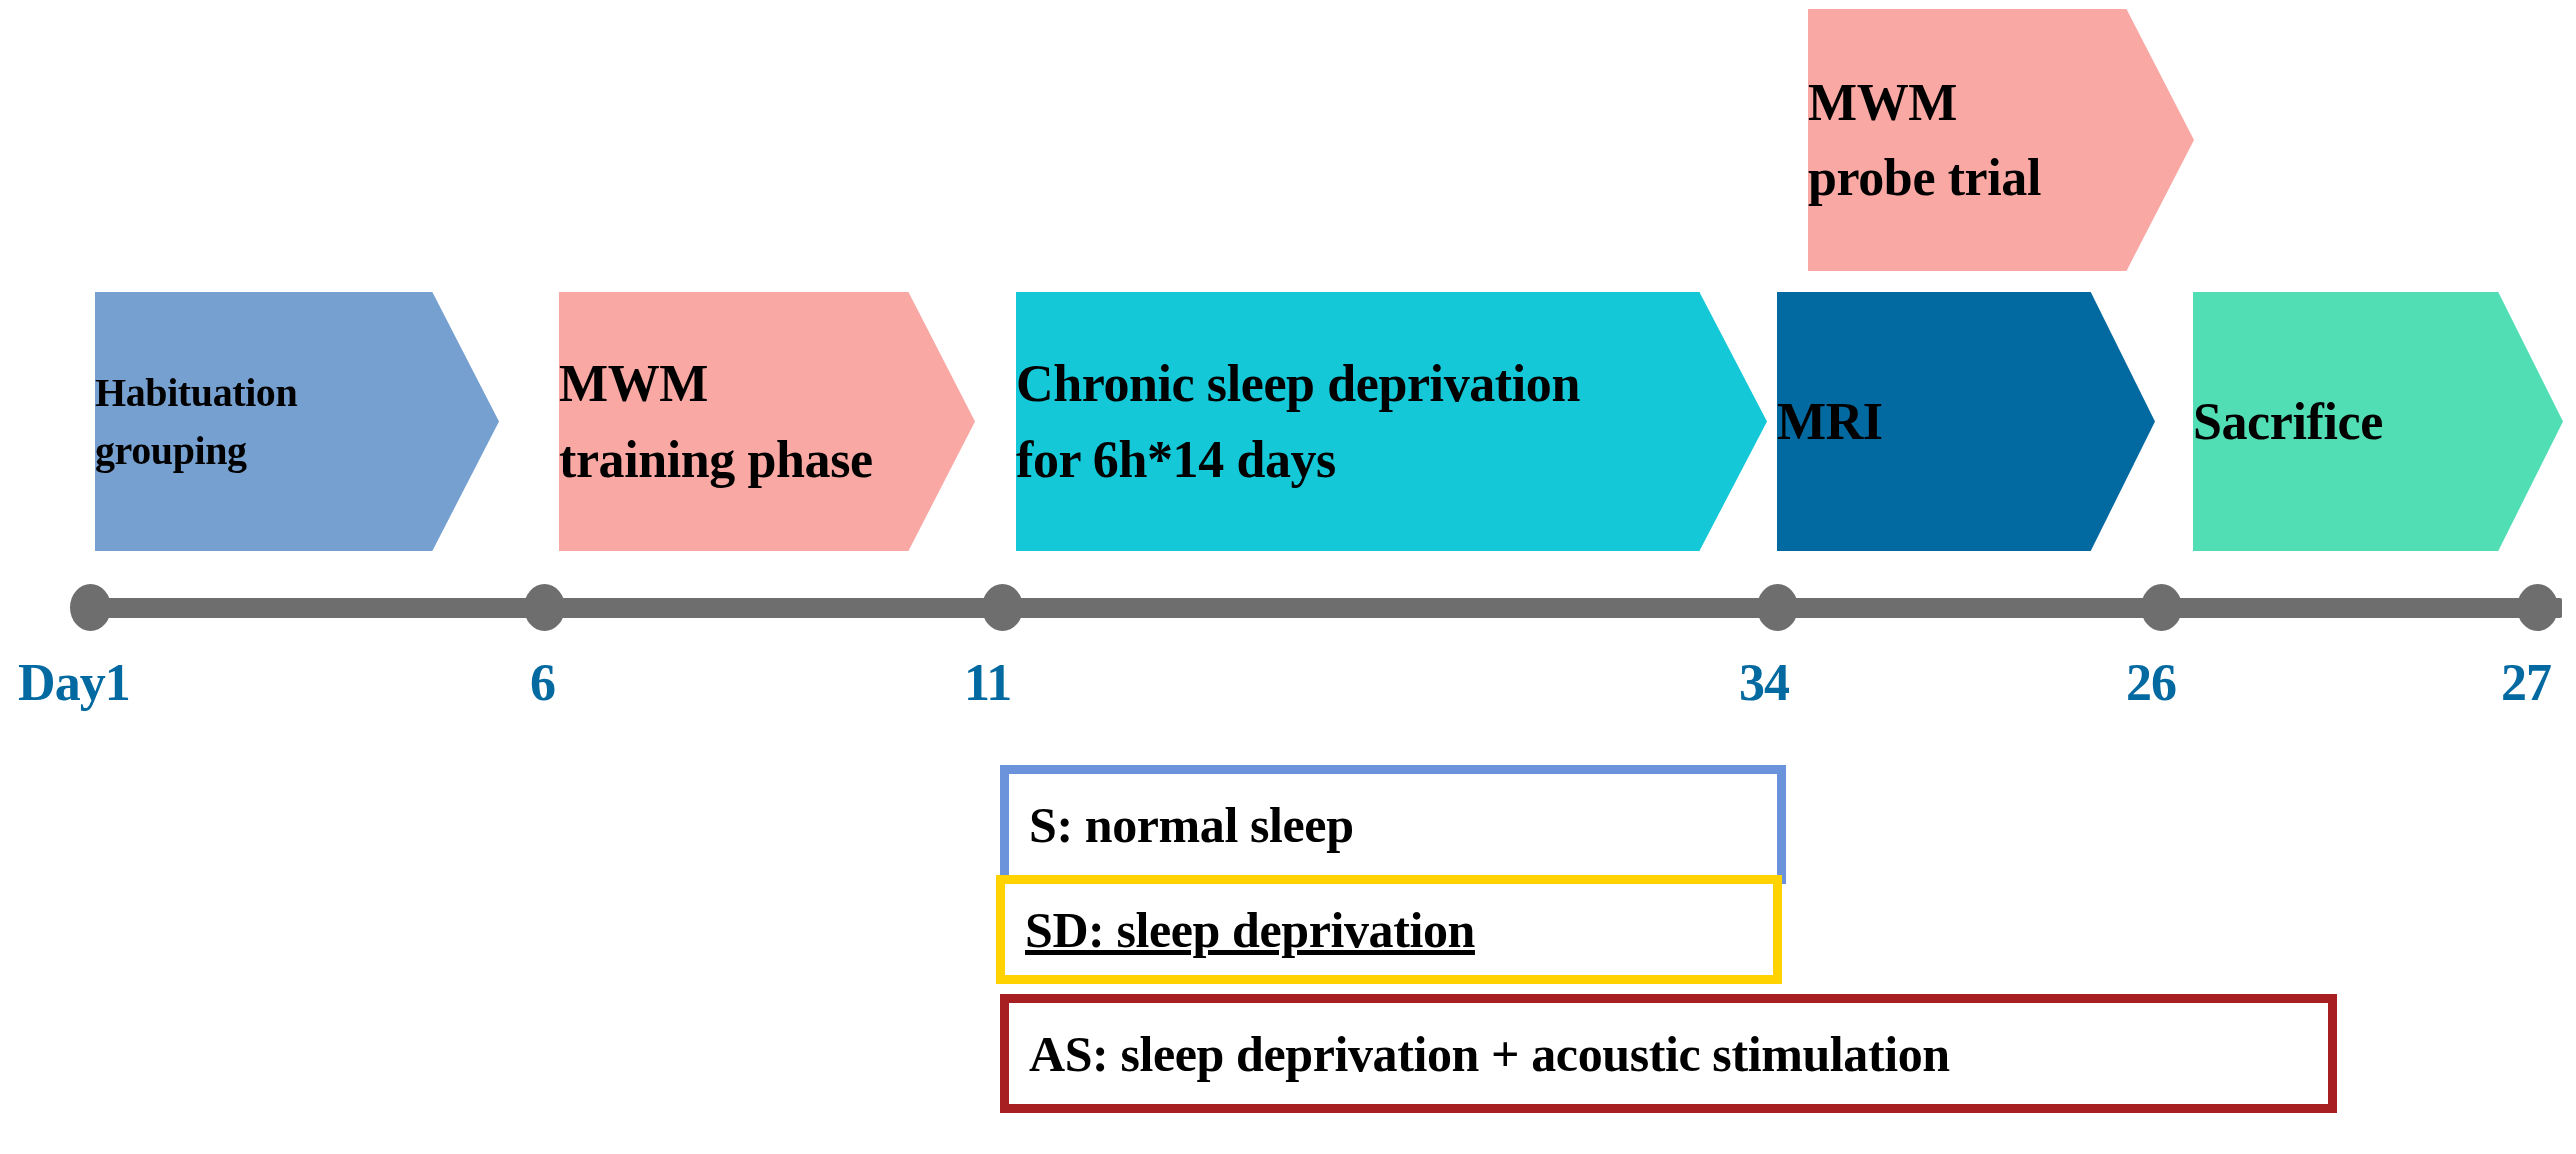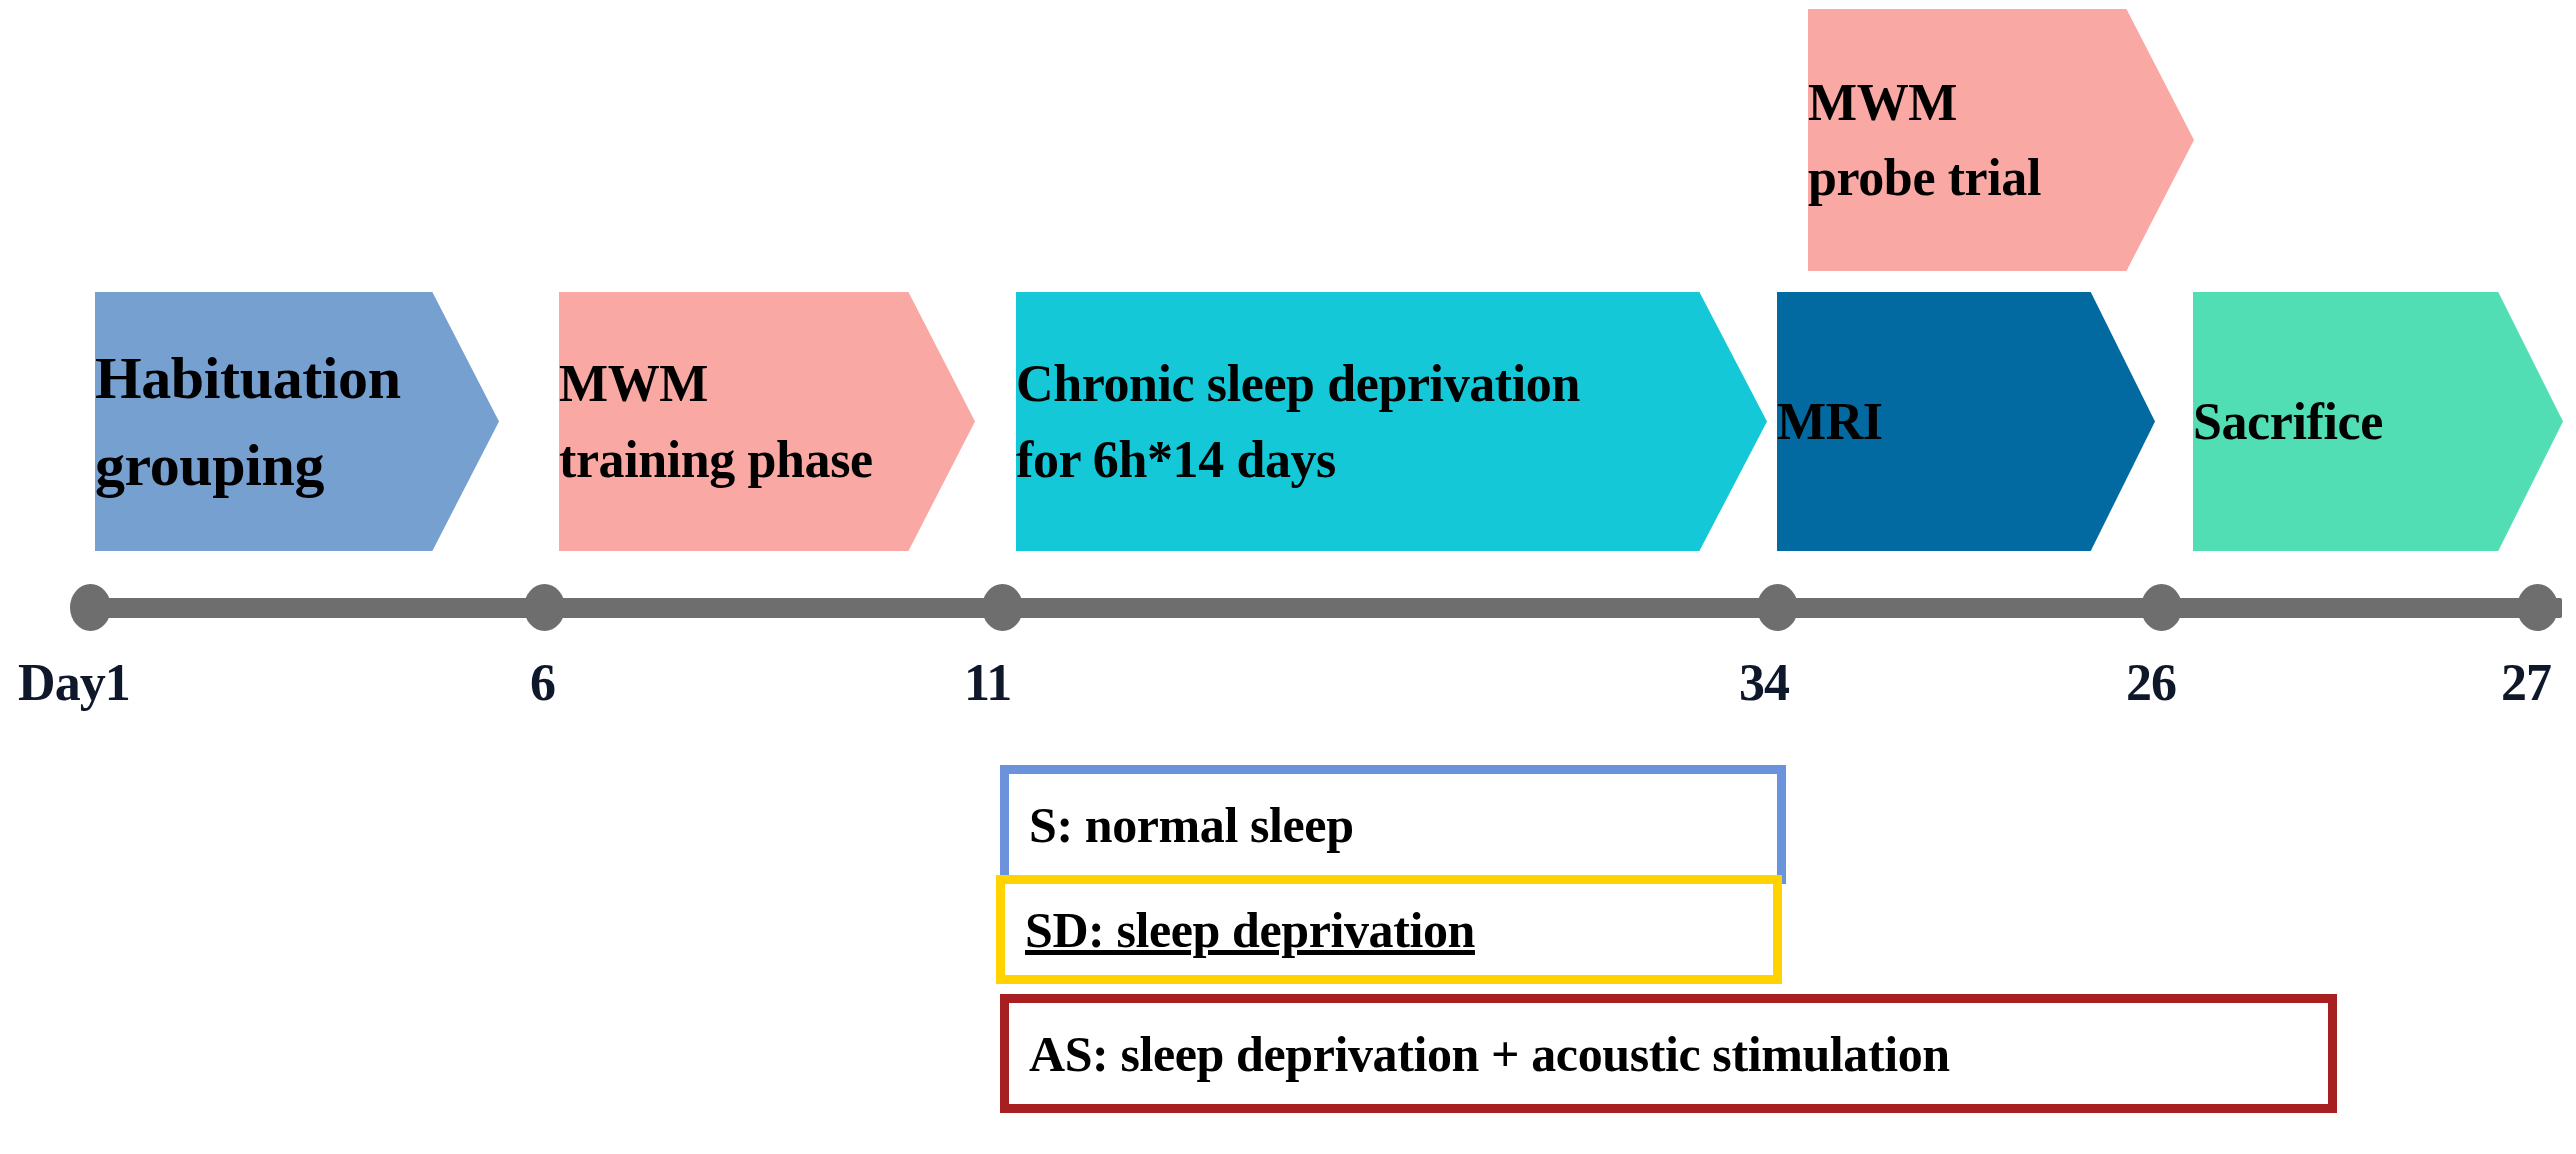--- a/index.html
+++ b/index.html
@@ -45,21 +45,21 @@
     border-radius: 1.8px;
   }
   .tl-dot {
     position: absolute;
     background: #6E6E6E;
     border-radius: 50%;
   }
   .tl-label {
     position: absolute;
     font-weight: bold;
-    color: #0f172a;
+    color: #0369a1;
     white-space: nowrap;
     font-size: 52px;
     letter-spacing: -0.9px;
   }
 
   
   .legend-box {
     position: absolute;
     box-sizing: border-box;
     background: #ffffff;
@@ -78,21 +78,21 @@
 </head>
 <body>
 
 <div id="canvas">
 
   <div class="arrow" id="arrow-probe" style="left: 1808px; top: 9px; width: 386px; height: 262px; font-size: 52px; background: rgb(249, 168, 163); clip-path: polygon(0% 0%, 82.5% 0%, 100% 50%, 82.5% 100%, 0% 100%); padding-right: 13.4px;">
     <span class="line">MWM</span>
     <span class="line">probe trial</span>
   </div>
 
-  <div class="arrow" id="arrow-habituation" style="left: 95px; top: 292px; width: 404px; height: 259px; font-size: 60px; background: rgb(118, 160, 208); clip-path: polygon(0% 0%, 83.5% 0%, 100% 50%, 83.5% 100%, 0% 100%); padding-right: 12.6px;">
+  <div class="arrow" id="arrow-habituation" style="left: 95px; top: 292px; width: 404px; height: 259px; font-size: 40px; background: rgb(118, 160, 208); clip-path: polygon(0% 0%, 83.5% 0%, 100% 50%, 83.5% 100%, 0% 100%); padding-right: 12.6px;">
     <span class="line">Habituation</span>
     <span class="line">grouping</span>
   </div>
 
   <div class="arrow" id="arrow-mwm-training" style="left: 559px; top: 292px; width: 416px; height: 259px; font-size: 52px; background: rgb(249, 168, 163); clip-path: polygon(0% 0%, 84% 0%, 100% 50%, 84% 100%, 0% 100%); padding-right: 12.2px;">
     <span class="line">MWM</span>
     <span class="line">training phase</span>
   </div>
 
   <div class="arrow" id="arrow-csd" style="left: 1016px; top: 292px; width: 751px; height: 259px; font-size: 52px; background: rgb(21, 200, 216); clip-path: polygon(0% 0%, 91% 0%, 100% 50%, 91% 100%, 0% 100%); padding-right: 6.9px;">

